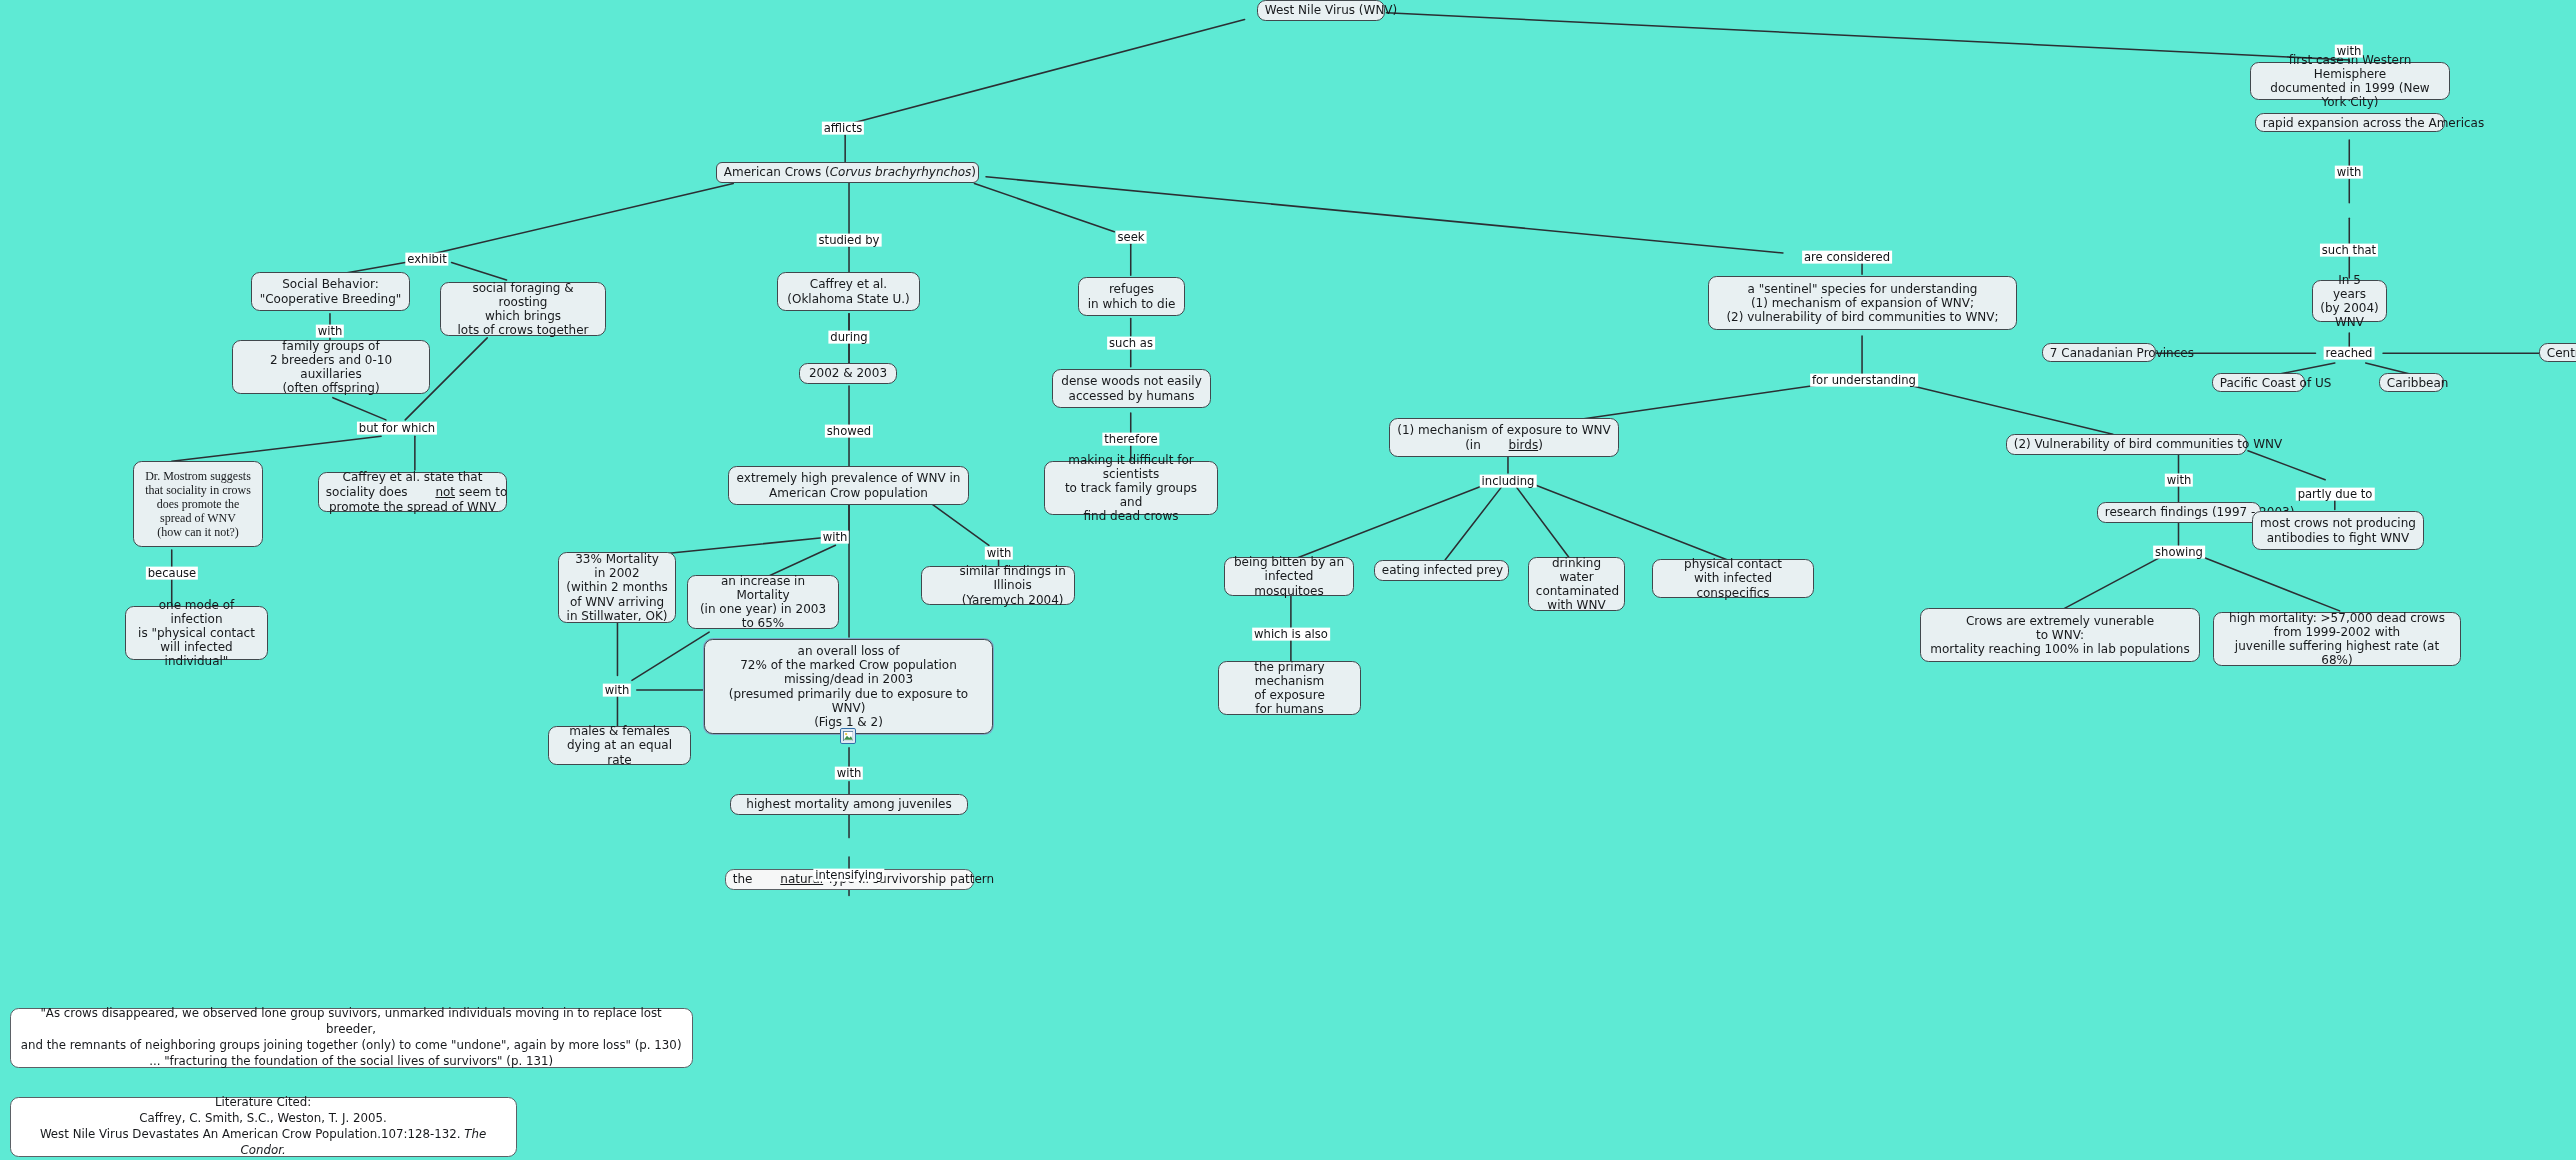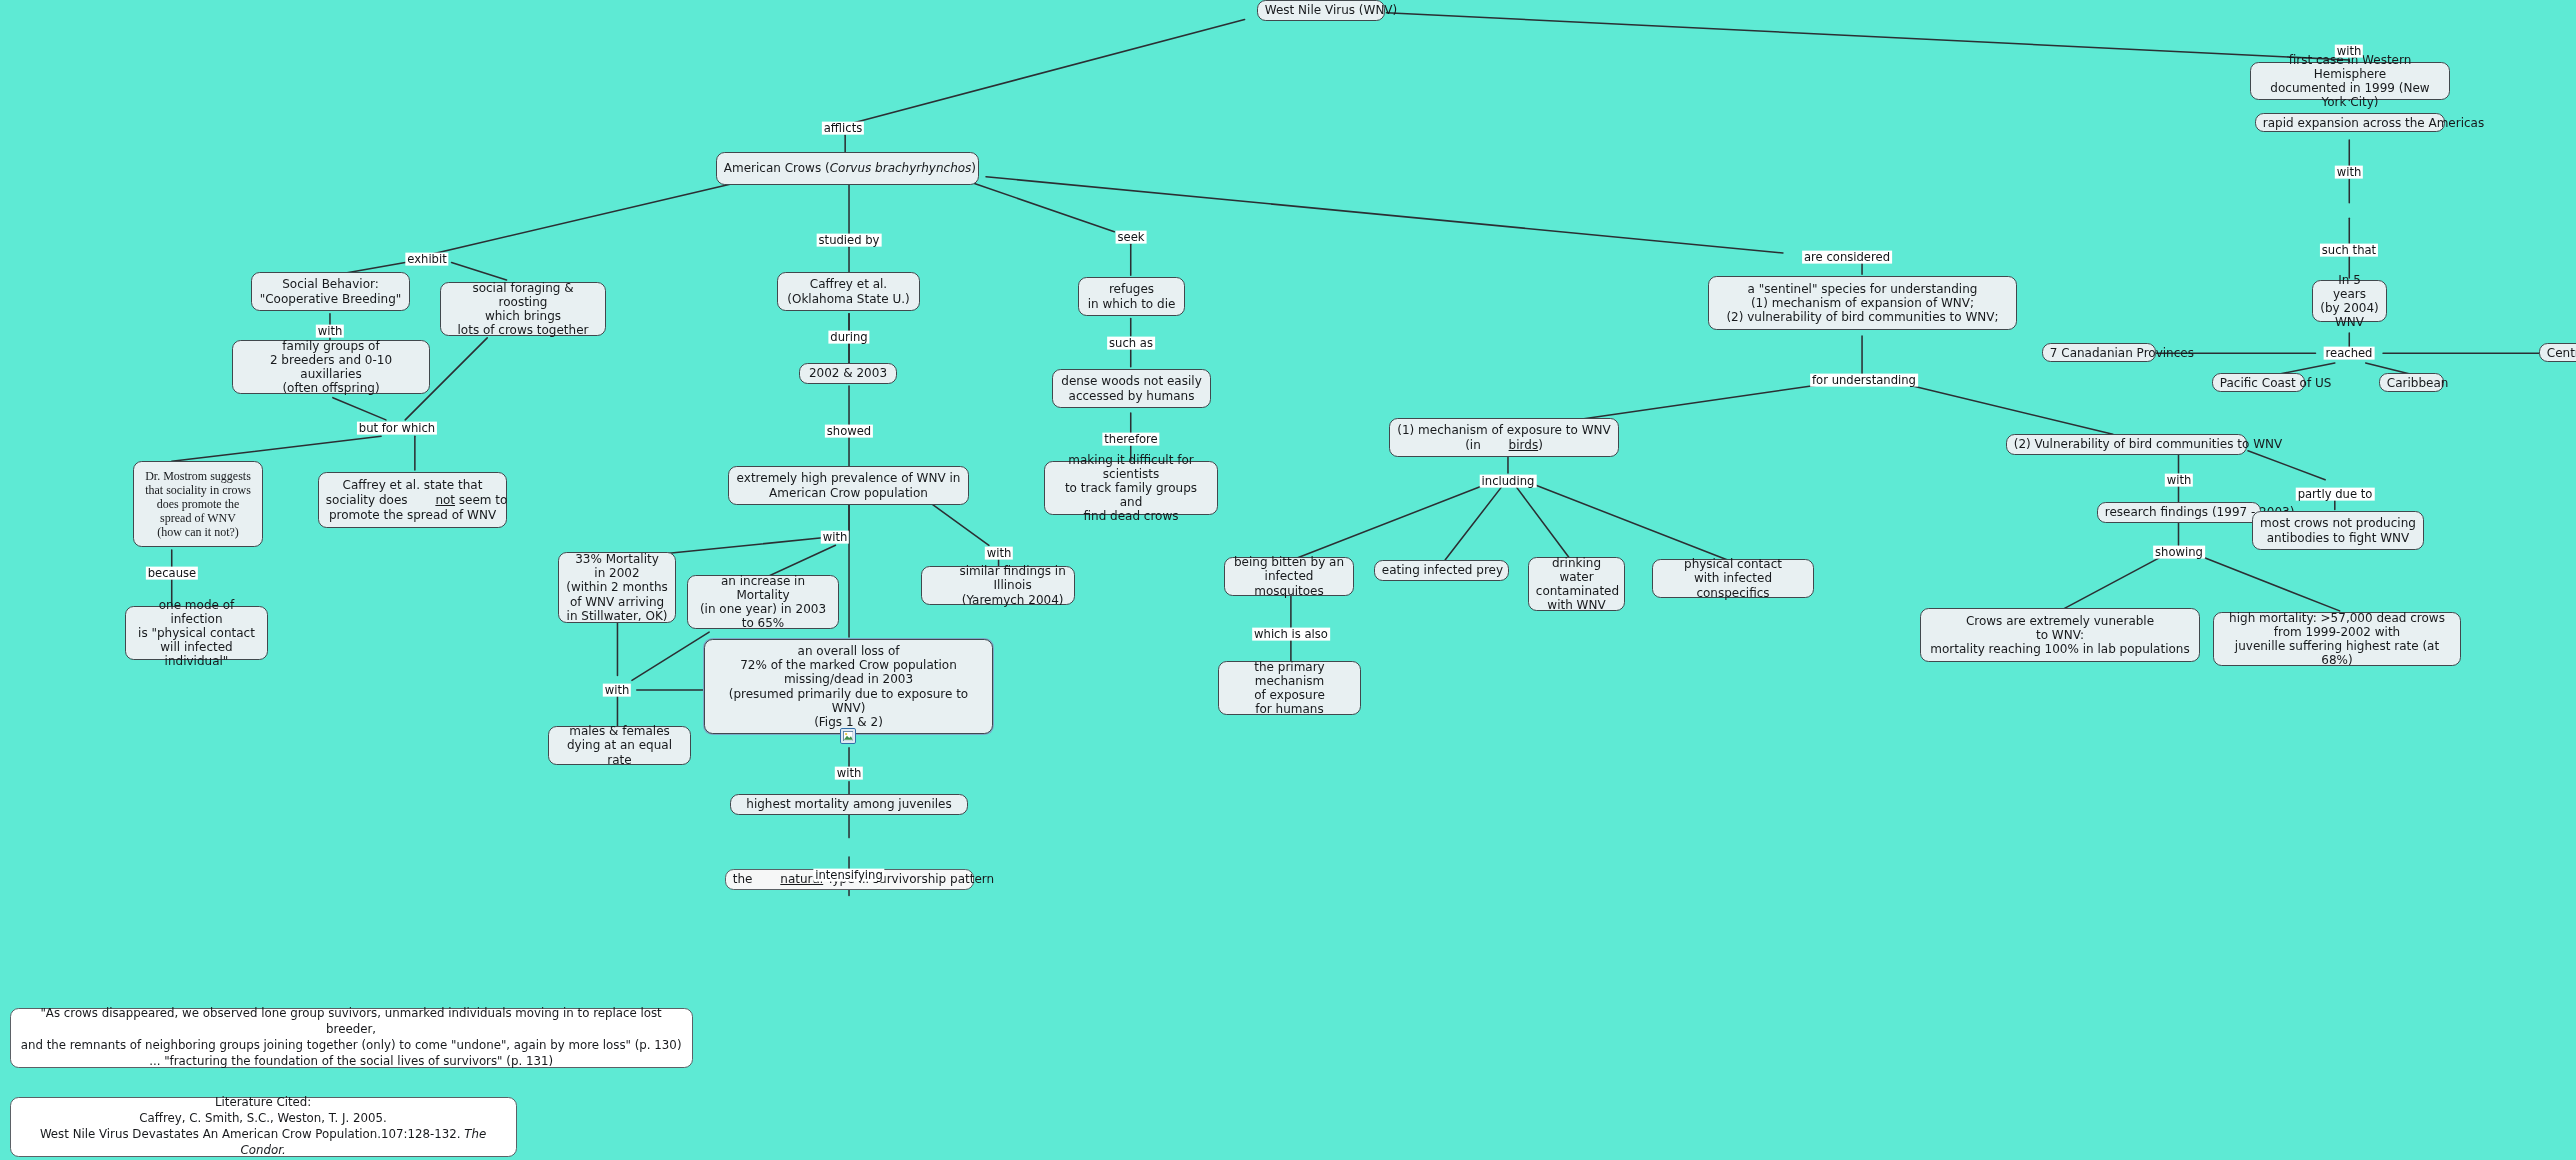--- a/index.html
+++ b/index.html
@@ -250,21 +250,21 @@
   </div>
 
   <div class="node" style="left:2379px;top:373px;width:65px;height:19.3px;">
     <span class="t">Caribbean</span>
   </div>
 
   <div class="node" style="left:2539px;top:343px;width:91px;height:19.3px;">
     <span class="t">Central America</span>
   </div>
 
-  <div class="node" style="left:716px;top:152px;width:263px;height:33px;">
+  <div class="node" style="left:716px;top:162px;width:263px;height:21px;border-radius:6px;">
     <span class="t">
       <span>American Crows (</span><i class="sci">Corvus brachyrhynchos</i><span>)</span>
     </span>
   </div>
 
   <div class="node" style="left:251px;top:272px;width:159px;height:39px;">
     <span class="t" style="white-space:pre-line;">Social Behavior:
 "Cooperative Breeding"</span>
   </div>
 
@@ -281,21 +281,21 @@
   </div>
 
   <div class="node" style="left:133px;top:461px;width:130px;height:86px;font-family:Liberation Serif, serif;">
     <span class="t" style="white-space:pre-line;">Dr. Mostrom suggests
 that sociality in crows
 does promote the
 spread of WNV
 (how can it not?)</span>
   </div>
 
-  <div class="node" style="left:318px;top:472px;width:189px;height:56px;">
+  <div class="node" style="left:318px;top:472px;width:189px;height:40px;">
     <span class="t" style="line-height:1.25;">
       <span>Caffrey et al. state that</span><br>
       <span>sociality does </span><u class="ul">not</u><span> seem to</span><br>
       <span>promote the spread of WNV</span>
     </span>
   </div>
 
   <div class="node" style="left:125px;top:606px;width:143px;height:54px;">
     <span class="t" style="white-space:pre-line;">one mode of infection
 is "physical contact

